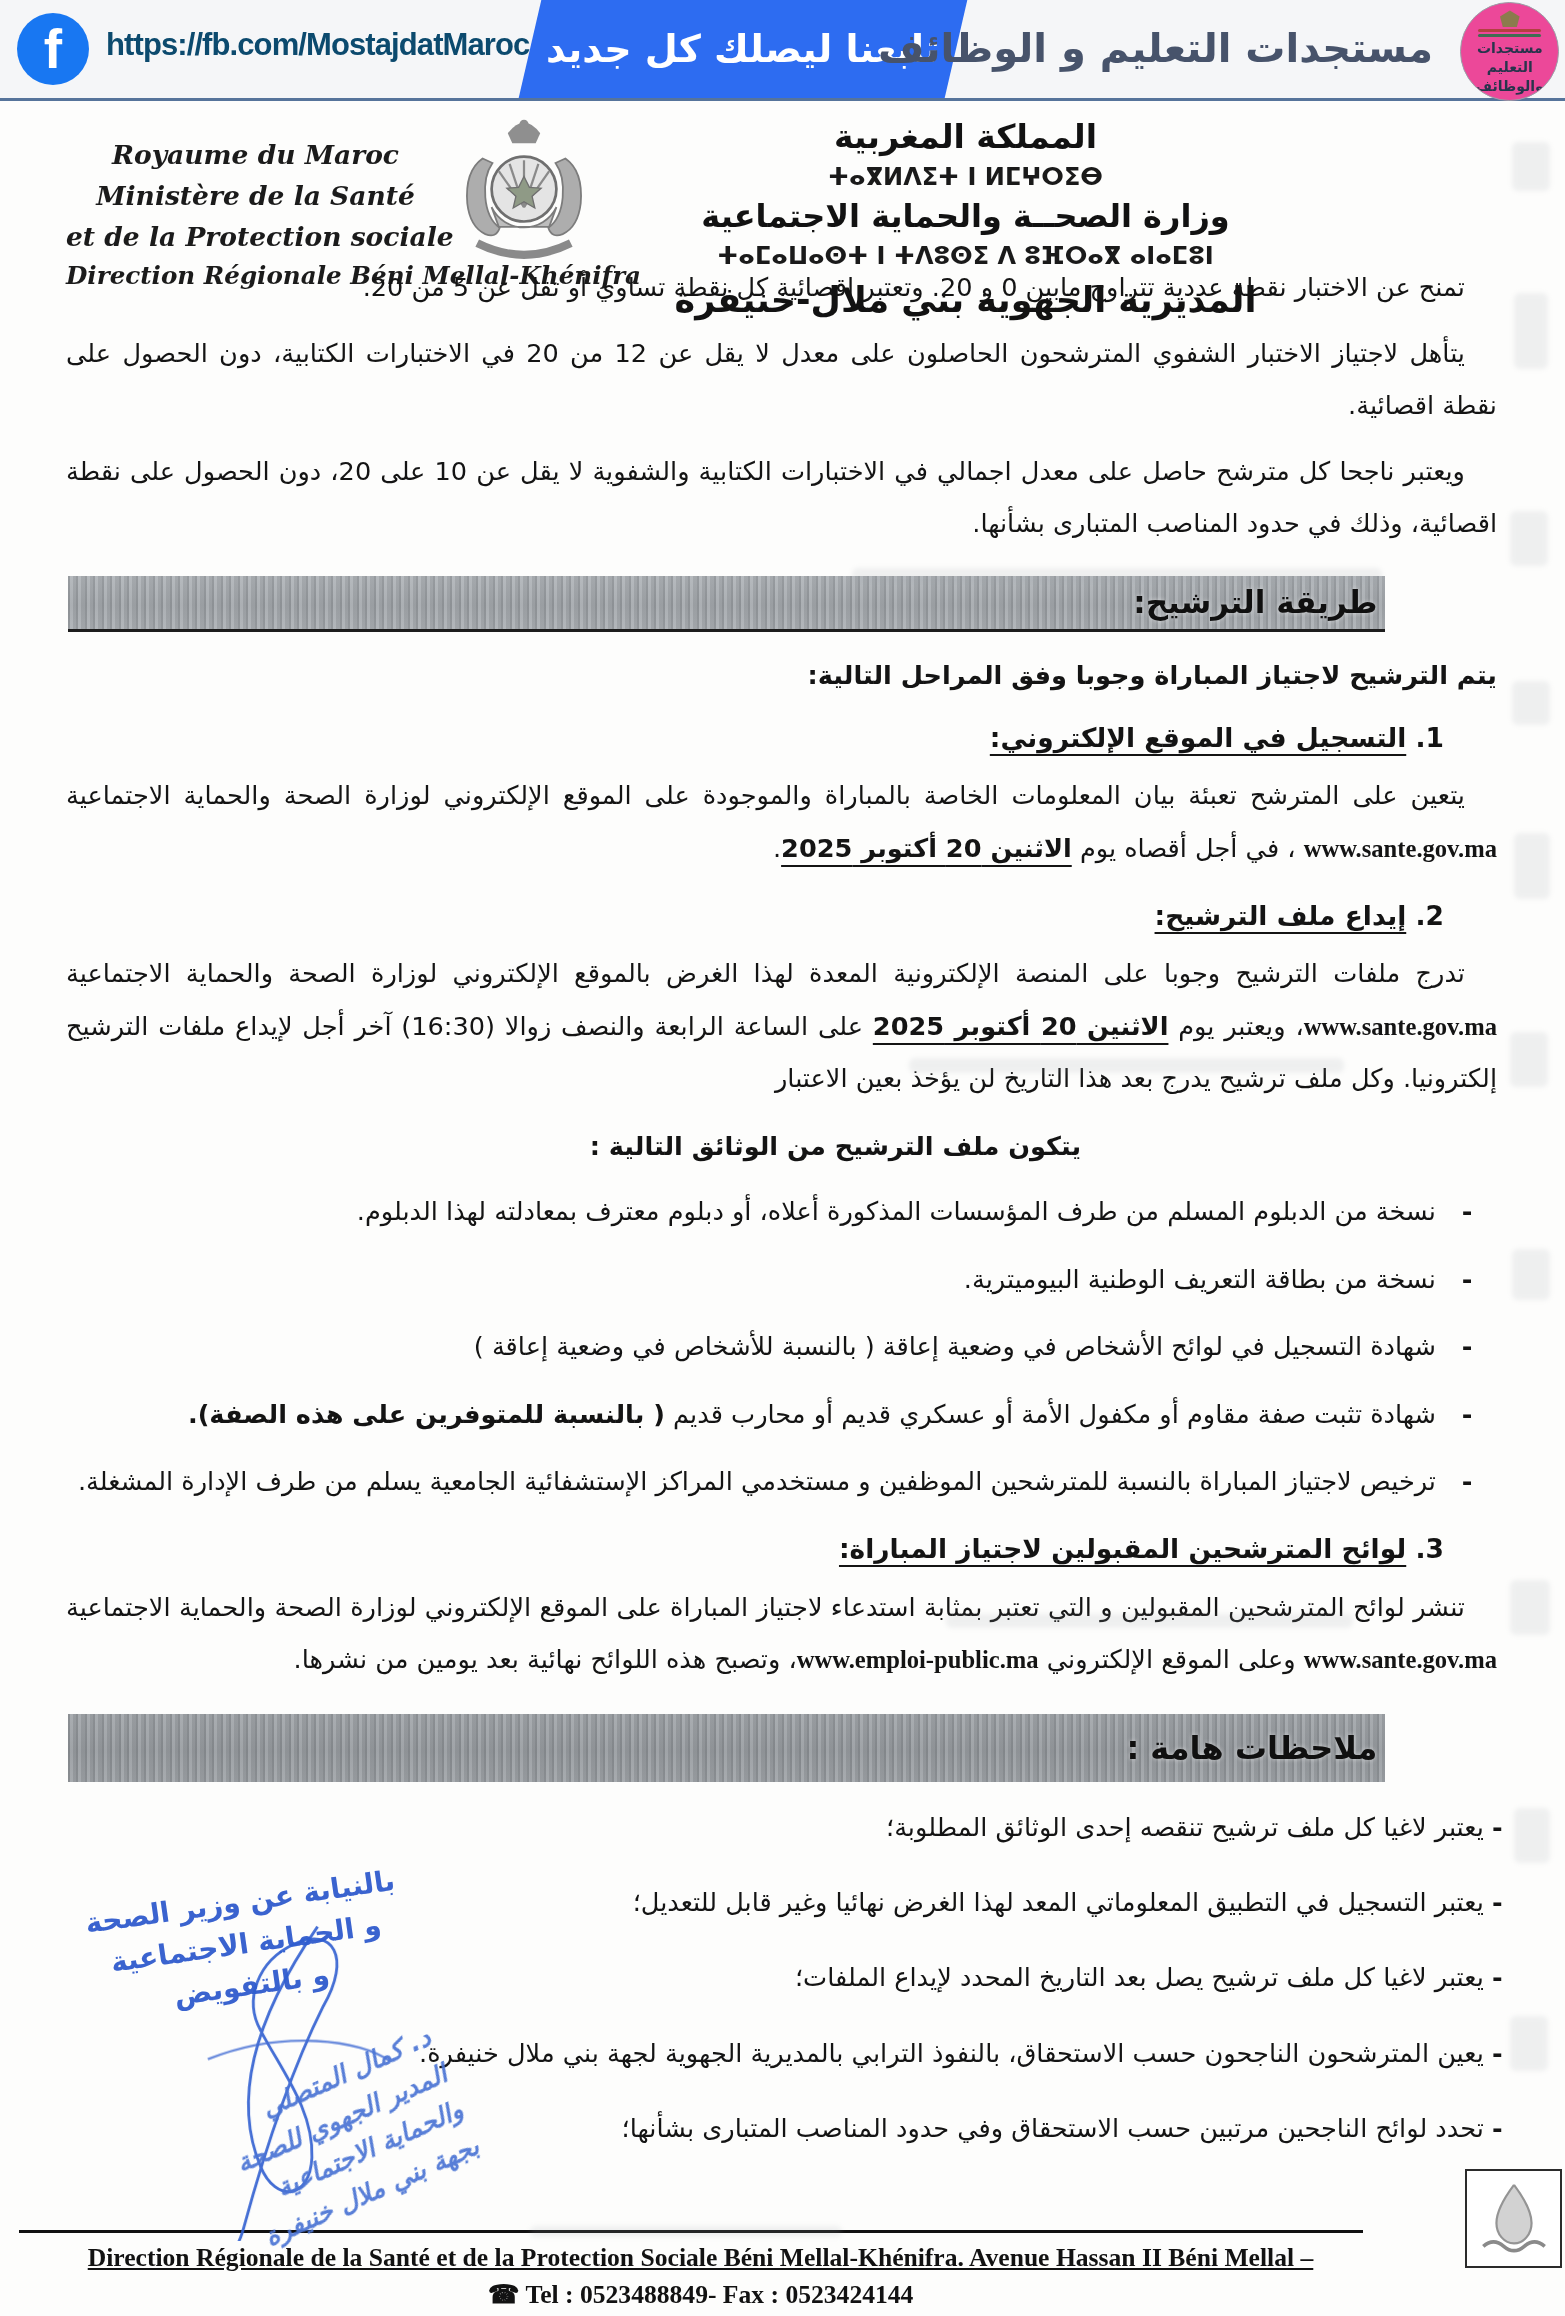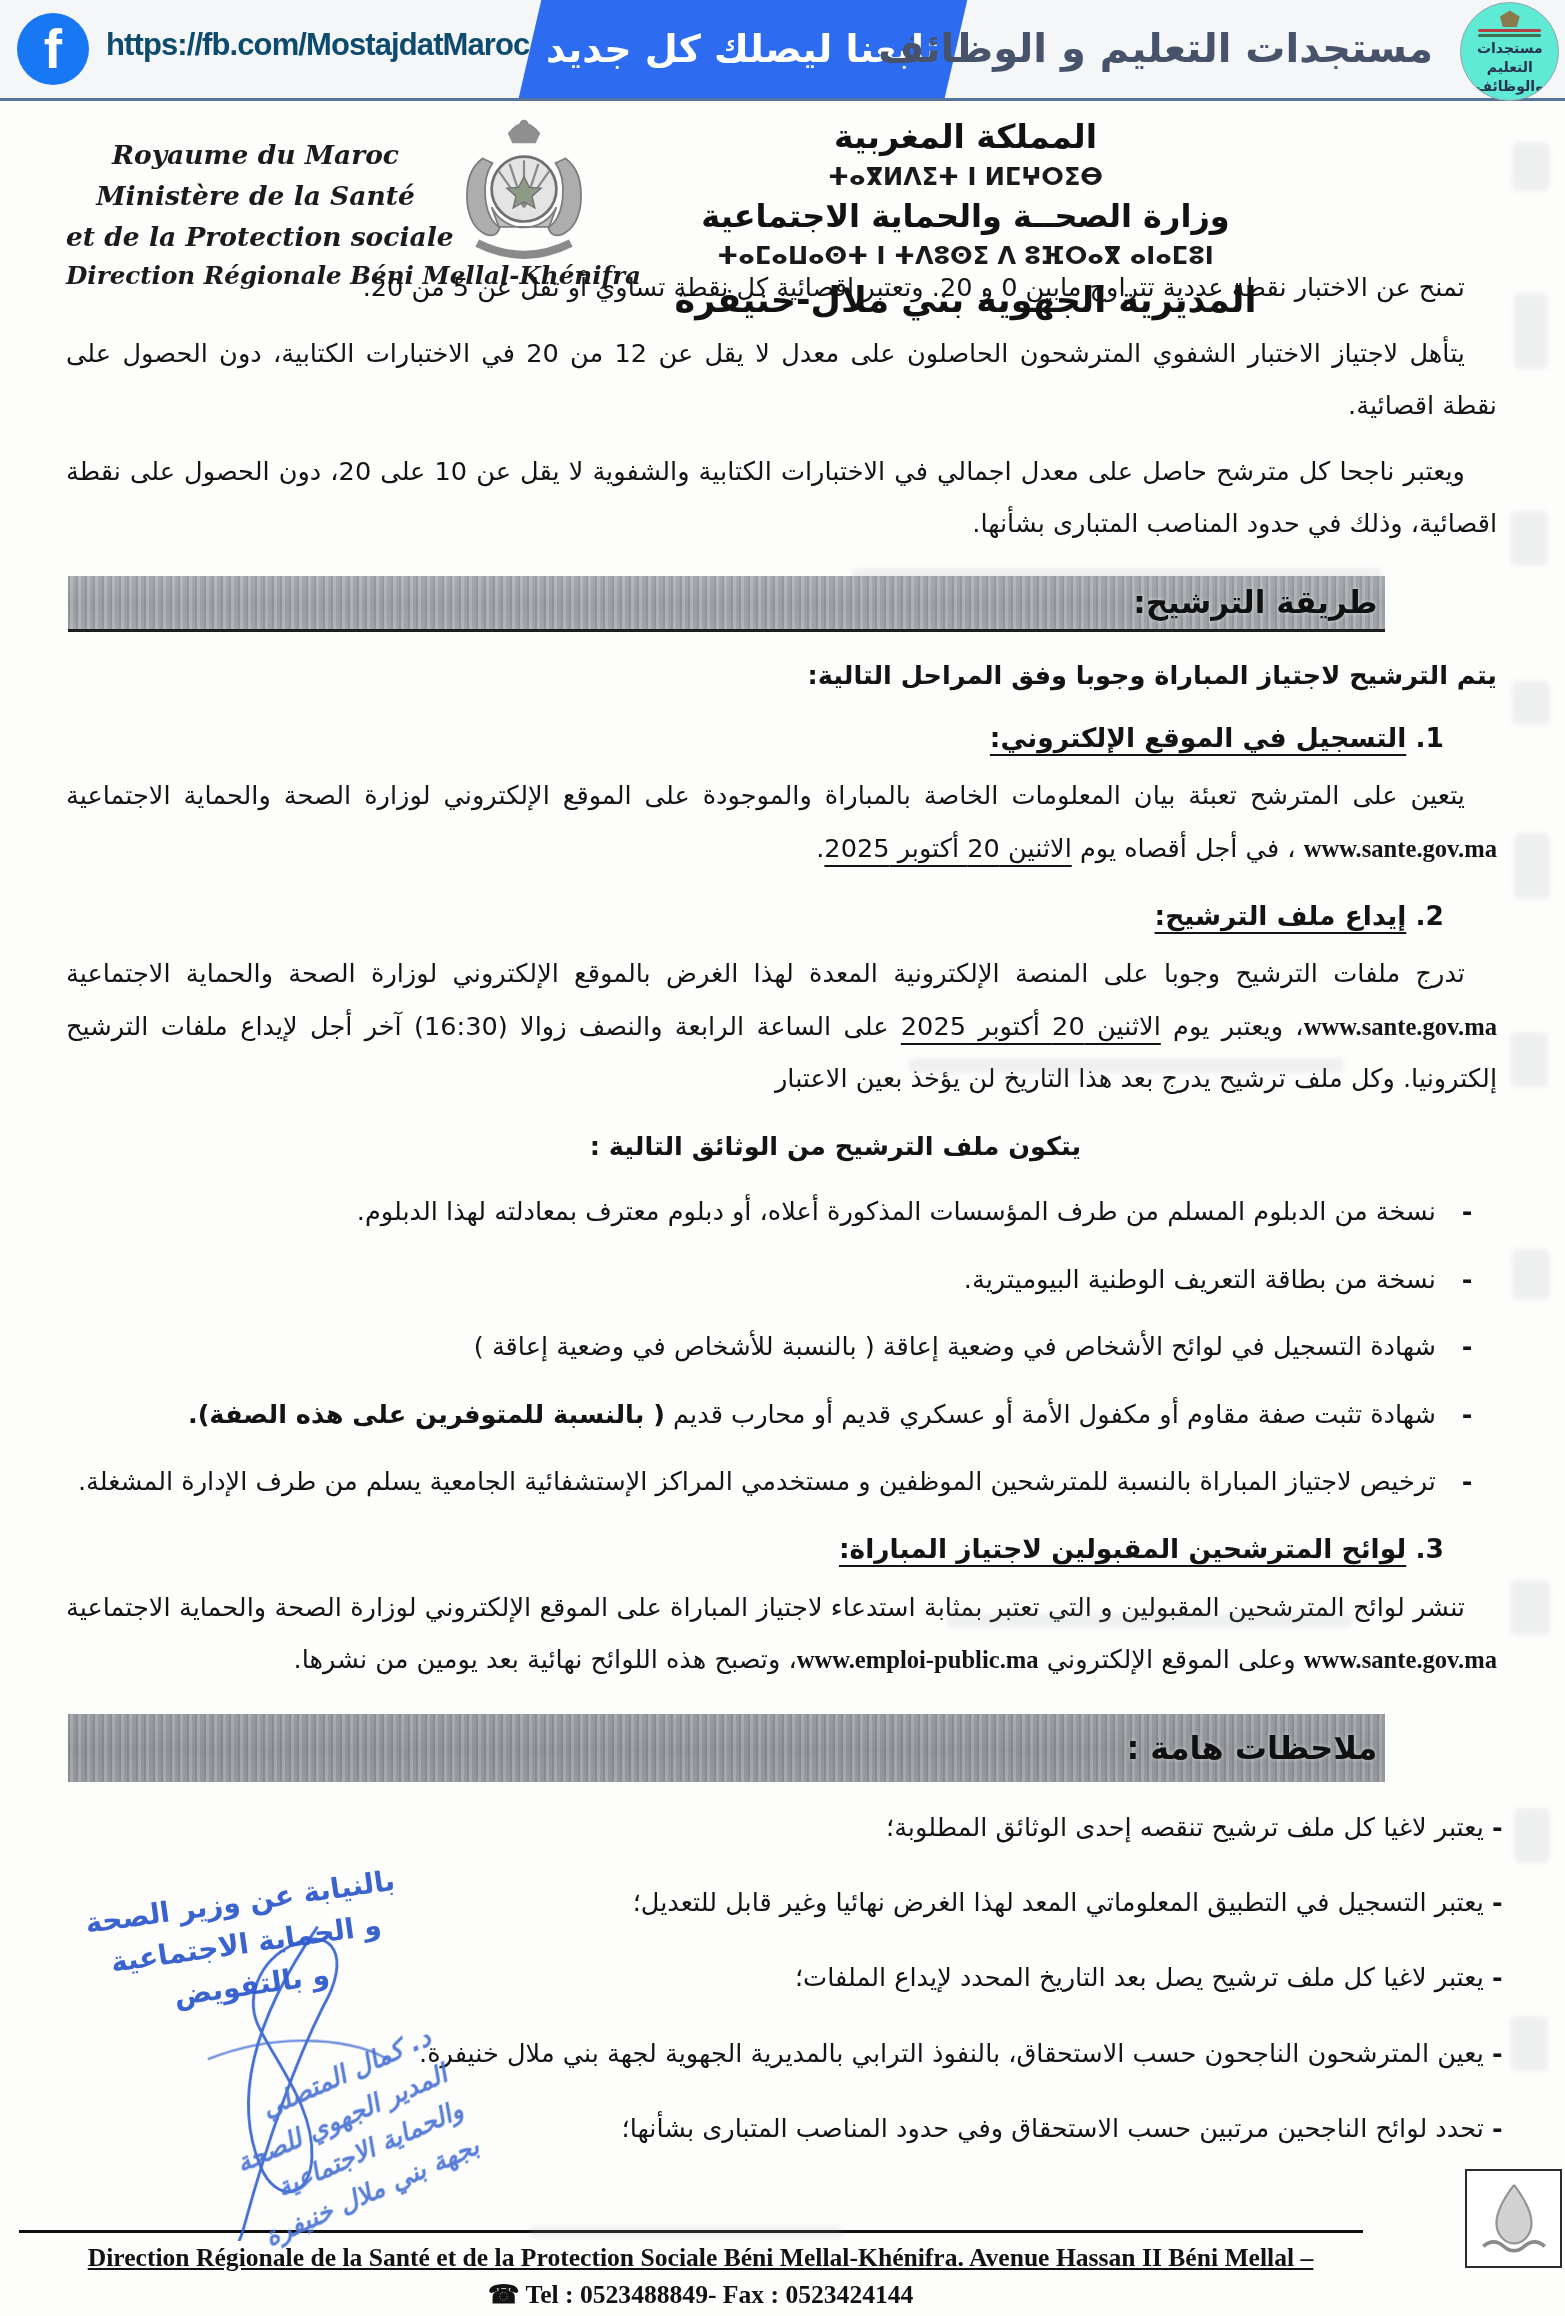--- a/index.html
+++ b/index.html
@@ -15,21 +15,21 @@
     font-family:"Liberation Sans",sans-serif;font-weight:bold;font-size:55px;line-height:1;}
   .fb-url{position:absolute;left:106px;top:26.5px;color:#0c4a6e;font-size:31px;font-weight:bold;
     font-family:"Liberation Sans",sans-serif;letter-spacing:-0.9px;white-space:nowrap;}
   .banner{position:absolute;left:530px;top:0;width:426px;height:98px;background:#2d6cf1;
     transform:skewX(-13deg);display:flex;align-items:center;justify-content:center;}
   .banner-inner{transform:skewX(13deg);color:#fff;font-size:38px;font-weight:bold;
     direction:rtl;white-space:nowrap;}
   .brand{position:absolute;right:132px;top:24.6px;color:#47536b;font-size:40px;font-weight:bold;
     direction:rtl;white-space:nowrap;}
   .site-logo{position:absolute;right:5.7px;top:1.9px;width:97px;height:97px;border-radius:50%;
-    background:#5eead4;border:0.9px solid #9aa0a8;overflow:hidden;text-align:center;direction:rtl;}
+    background:#ec4899;border:0.9px solid #9aa0a8;overflow:hidden;text-align:center;direction:rtl;}
   .site-logo .mini-emblem{width:24.6px;height:17px;margin:7.6px auto 1.9px;background:#8a7b4d;
     clip-path:polygon(50% 0,90% 35%,78% 100%,22% 100%,10% 35%);}
   .site-logo .scrib{height:2.8px;margin:1.9px 17px;border-radius:1.9px;}
   .site-logo .scrib.r{background:#b34040;} .site-logo .scrib.g{background:#3f6e52;}
   .site-logo .lg-line{font-size:14px;font-weight:bold;color:#28344c;line-height:1.35;}
   
   .fr-block{position:absolute;left:66px;top:134px;width:379px;text-align:center;
     font-family:"DejaVu Serif",serif;font-style:italic;font-weight:bold;color:#1b1b1b;}
   .fr-block div{font-size:26.5px;line-height:1.55;white-space:nowrap;}
   .fr-block div:last-child{font-size:24.6px;}
@@ -55,21 +55,21 @@
     background:
       repeating-linear-gradient(90deg, rgba(110,114,118,.5) 0 1.9px, rgba(168,172,176,.5) 1.9px 4.7px, rgba(134,138,142,.5) 4.7px 8.5px),
       linear-gradient(#aaaeb2,#979b9f 55%,#a5a9ad);
     border-bottom:none;}
   .hbar.notes-bar .bar-title{height:68px;line-height:68px;font-size:32px;}
   .step-h{font-weight:bold;font-size:26.5px;margin:9.5px 53px 3.8px 0;}
   .step-h .tt{text-decoration:underline;text-decoration-thickness:1.9px;text-underline-offset:6.6px;}
   .sp{margin:0 0 15px 0;text-indent:32px;}
   .url{direction:ltr;unicode-bidi:isolate;font-family:"Liberation Serif",serif;
     font-weight:bold;font-size:24.6px;}
-  .dt{font-weight:normal;text-decoration:underline;text-decoration-thickness:1.9px;text-underline-offset:7.6px;}
+  .dt{font-weight:bold;text-decoration:underline;text-decoration-thickness:1.9px;text-underline-offset:7.6px;}
   .docs-title{font-weight:bold;margin:3.8px 416px 13.2px 0;text-align:right;}
   .li{position:relative;padding-right:61px;margin-bottom:15px;}
   .li::before{content:"-";position:absolute;right:24.6px;top:0;font-weight:bold;}
   .b{font-weight:bold;}
   .notes-list{margin-top:19px;}
   .notes-list .li{padding-right:13.2px;margin-bottom:23px;}
   .notes-list .li::before{right:-5.7px;}
   
   .sig{position:absolute;left:66px;top:1881px;width:445px;height:397px;z-index:4;pointer-events:none;}
   .sig-cap{transform:rotate(-8deg);color:#3a63cf;font-weight:bold;font-size:28px;

